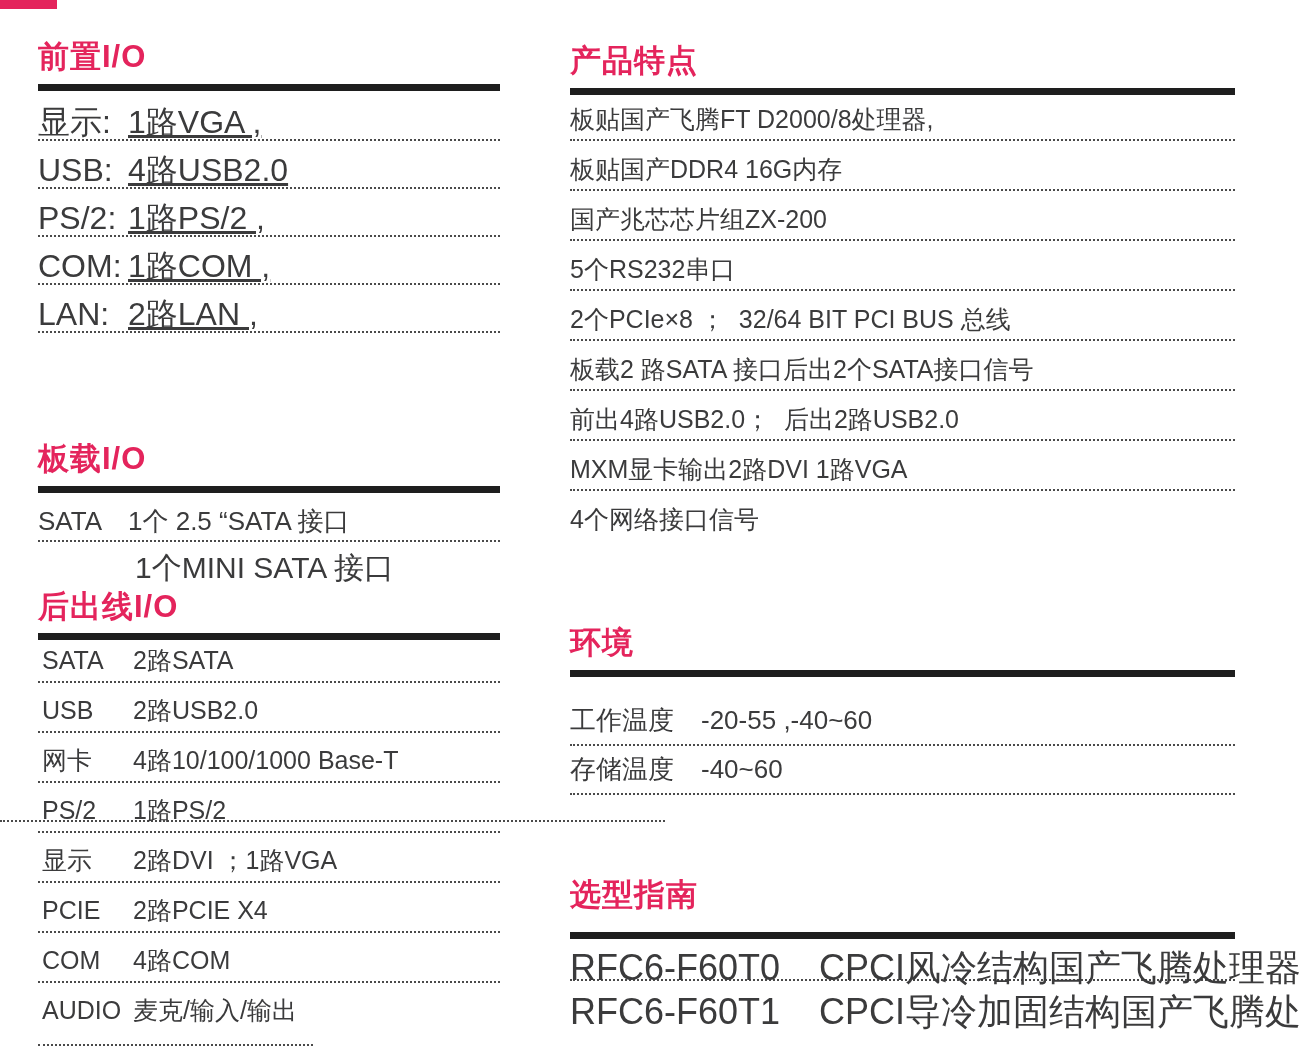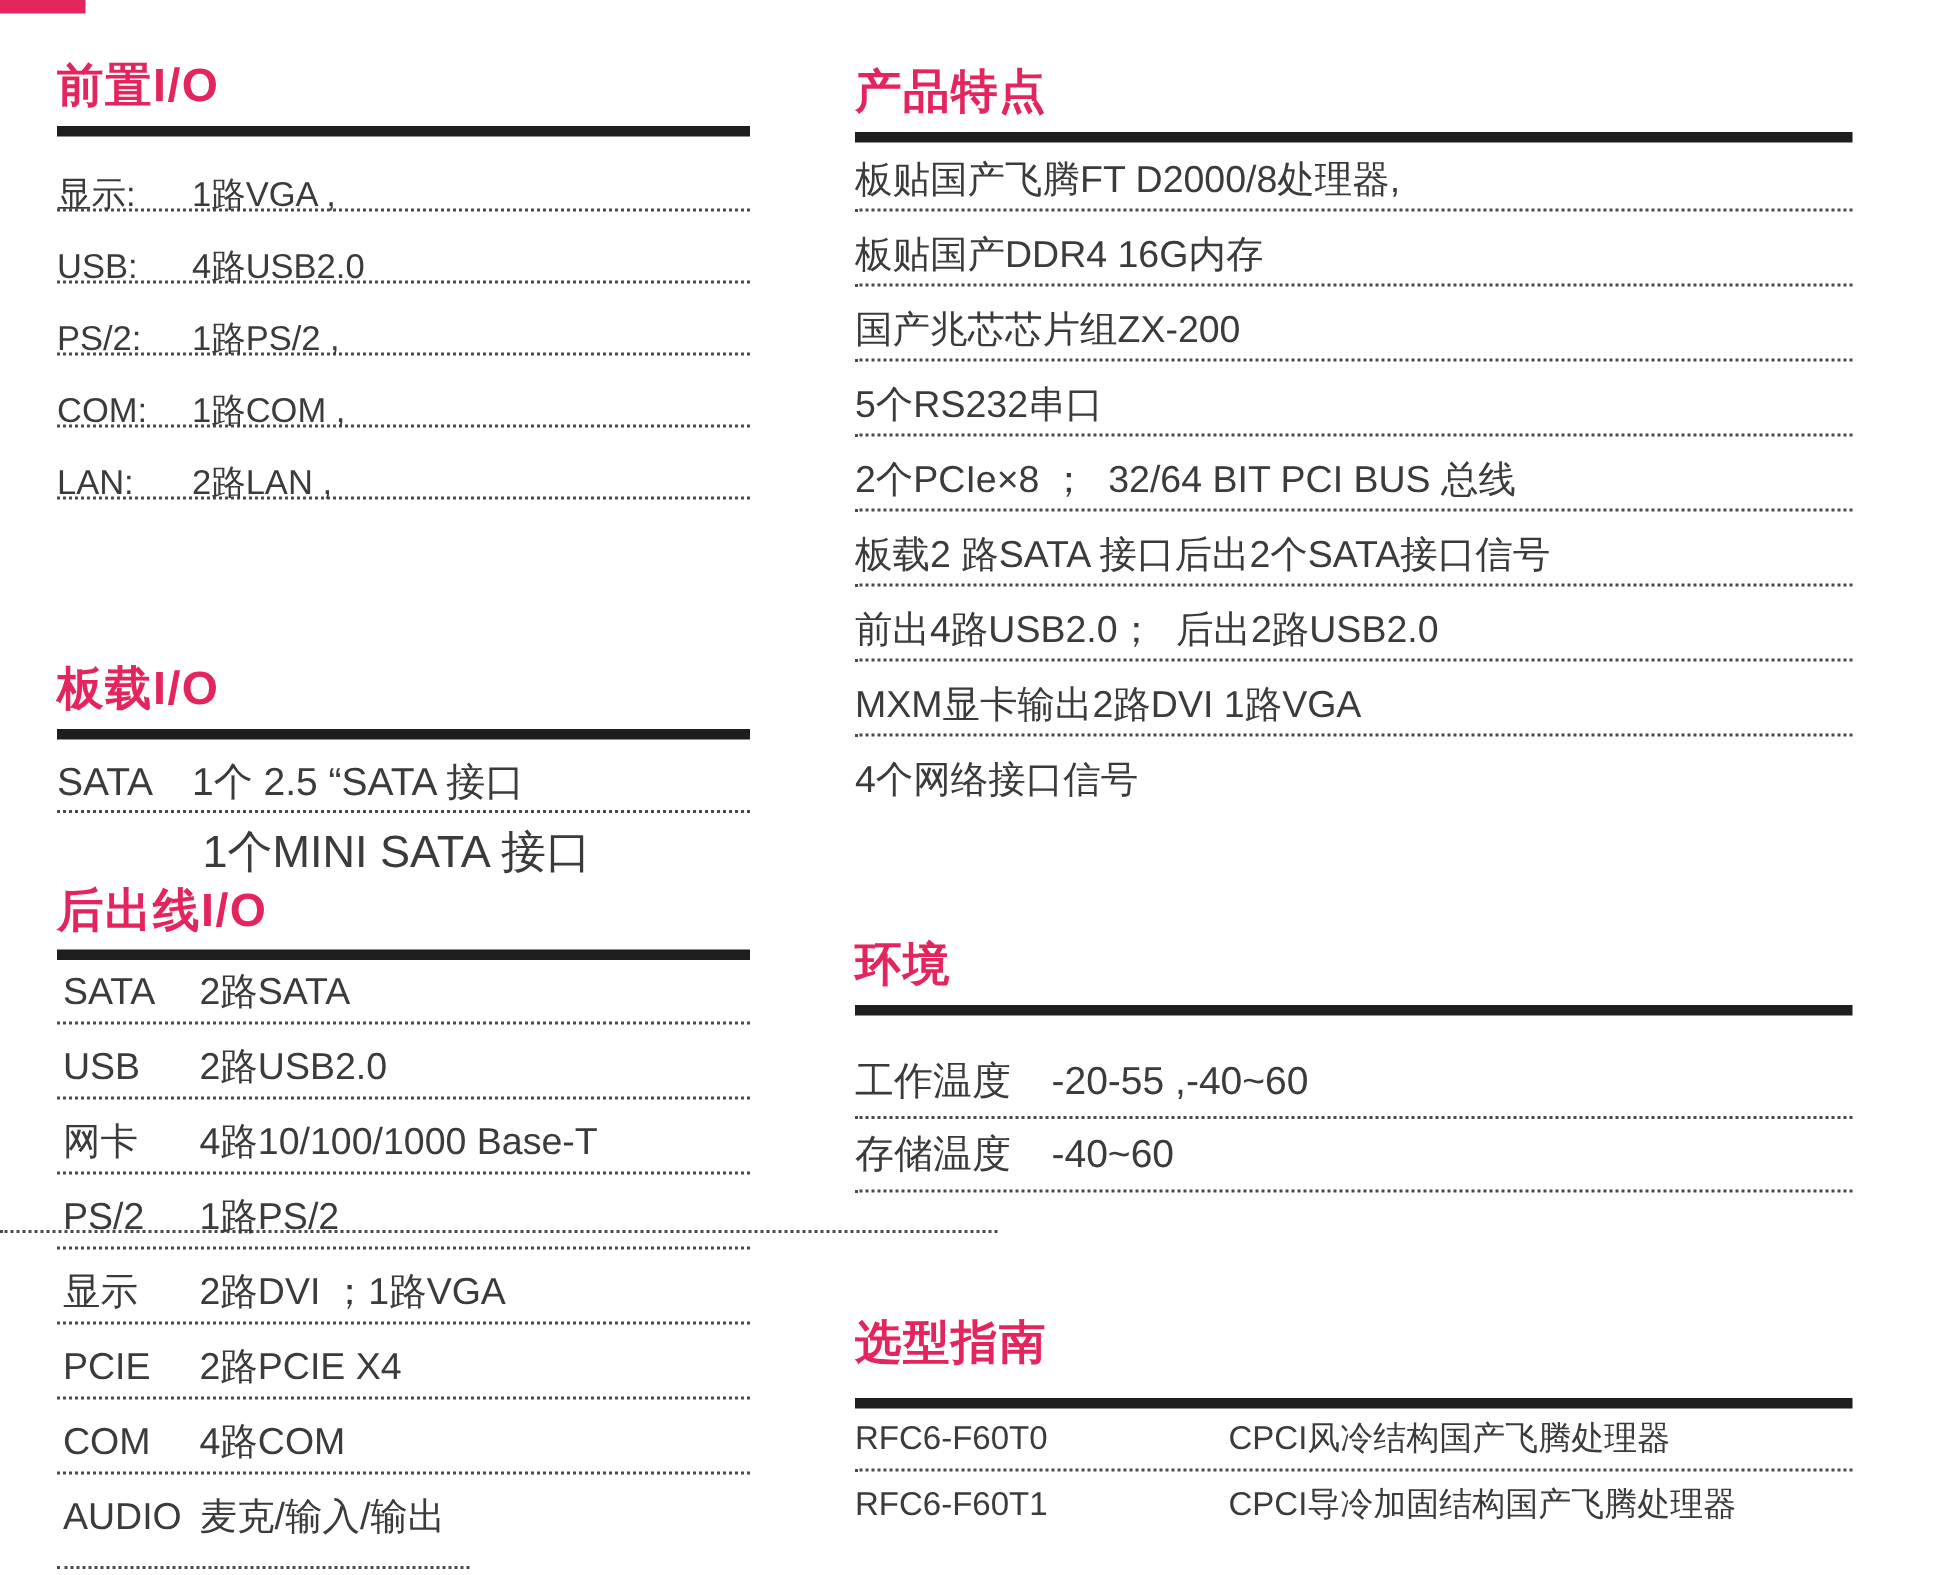--- a/index.html
+++ b/index.html
@@ -24,21 +24,21 @@
   .rowgroup { position:absolute; }
   .specrow { position:relative; }
   .dots {
     position:absolute; left:0; right:0; height:0;
     border-top:2.5px dotted #4a4a4a;
   }
   .txt { position:absolute; left:0; white-space:pre; z-index:2; }
 
   
   .r-front { height:48px; }
-  .r-front .txt { bottom:3px; font-size:23px; }
+  .r-front .txt { bottom:3px; font-size:32px;text-decoration:underline; }
   .r-front .dots { bottom:7px; }
   .lblF { display:inline-block; width:90px; }
 
   
   .r-onb1 { height:46px; }
   .r-onb1 .txt { top:8px; font-size:26px; }
   .r-onb1 .dots { bottom:0; }
   .r-onb2 { height:42px; }
   .r-onb2 .txt { top:6px; left:97px; font-size:30px; }
   .lblO { display:inline-block; width:90px; }
@@ -55,21 +55,21 @@
   .r-feat .dots { bottom:4px; }
 
   
   .r-env { height:49px; }
   .r-env .txt { top:6px; font-size:26px; }
   .r-env .dots { bottom:0; }
   .lblE { display:inline-block; width:131px; }
 
   
   .r-sel { height:44px; }
-  .r-sel .txt { top:3px; font-size:22px; }
+  .r-sel .txt { top:3px; font-size:36px; }
   .r-sel .dots { bottom:4px; }
   .model { display:inline-block; width:249px; }
 
   .corner-mark { position:absolute; left:0; top:0; width:57px; height:9px; background:#e4245c; }
 </style>
 </head>
 <body>
 
 <div class="page">
 

